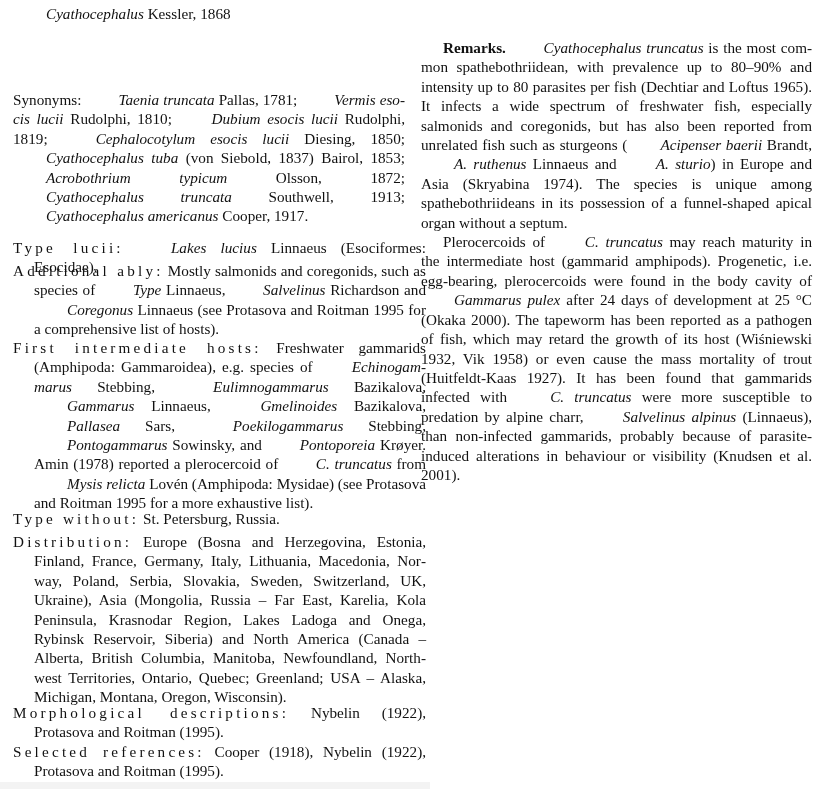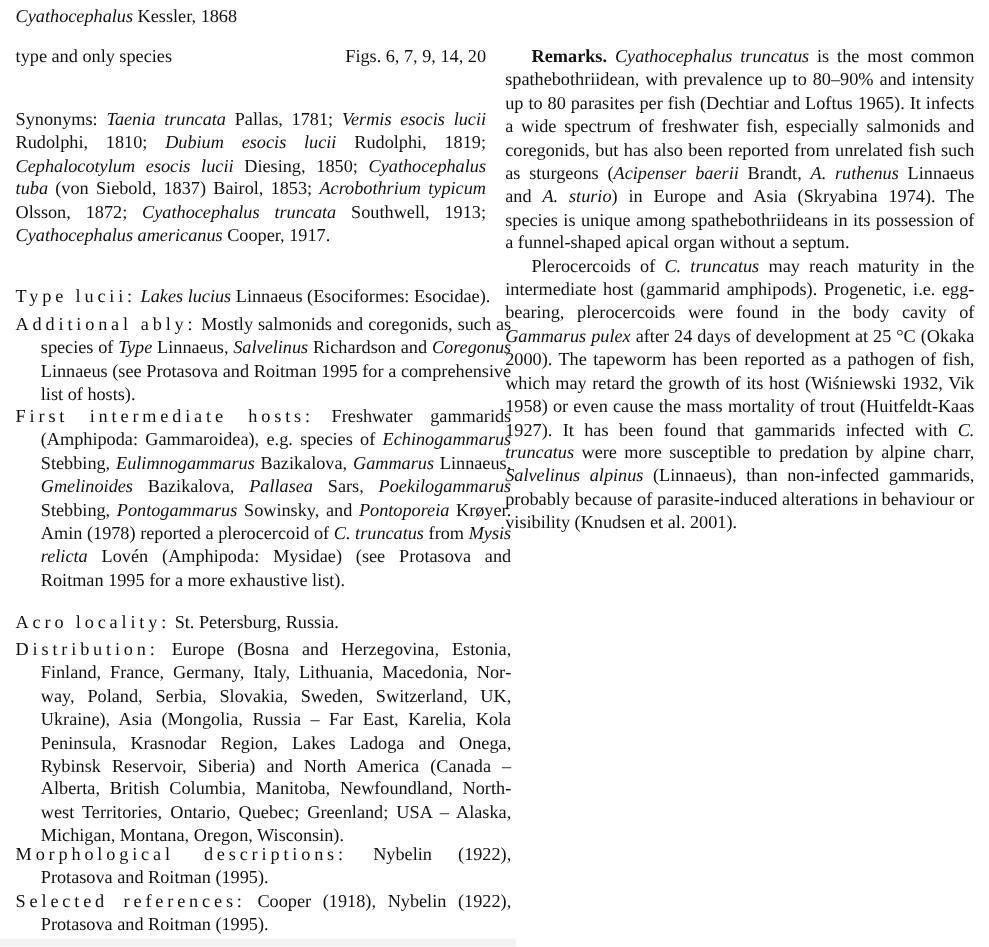--- a/index.html
+++ b/index.html
@@ -4,53 +4,49 @@
 <style>
   html, body { margin: 0; padding: 0; background: #ffffff; }
   body {
     width: 824px; height: 789px; overflow: hidden; position: relative;
     font-family: "Liberation Serif", "DejaVu Serif", serif;
     color: #111111; font-size: 15.2px; line-height: 19.4px;
   }
   .col { position: absolute; top: 0; text-align: justify; hyphens: manual; }
   .right { left: 421px; width: 391px; top: 38px; }
   p { margin: 0; }
-  i { font-style: italic; }
+  i { font-style: italic; margin-left: 33px; }
   b { font-weight: bold; }
   .genus { position: absolute; left: 13px; top: 4px; }
   .species { position: absolute; left: 13px; top: 38px; width: 392px; }
   .species-line2 { display: flex; justify-content: space-between; }
   .synonyms { position: absolute; left: 13px; top: 90px; width: 392px; text-align: justify; }
   .entry { position: absolute; left: 13px; width: 392px; text-align: justify;
            padding-left: 21px; text-indent: -21px; }
   .label { letter-spacing: 3.2px; }
   .indent { text-indent: 22px; }
   .bottom-shade { position: absolute; left: 0; top: 782px; width: 430px; height: 7px; background: #f3f3f3; }
 </style>
 </head>
 <body>
 
 <p class="genus"><i>Cyathocephalus</i><span> Kessler, 1868</span></p>
 
 <div class="species">
-  <div class="species-line2">
-    <span>type and only species</span>
-    <span>Figs. 6, 7, 9, 14, 20</span>
-  </div>
 </div>
 
 <p class="synonyms"><span>Synonyms: </span><span><i>Taenia truncata</i> Pallas, 1781; <i>Vermis eso­cis lucii</i> Rudolphi, 1810; <i>Dubium esocis lucii</i> Rudolphi, 1819; <i>Cephalocotylum esocis lucii</i> Diesing, 1850; <i>Cyat­hocephalus tuba</i> (von Siebold, 1837) Bairol, 1853; <i>Acro­bothrium typicum</i> Olsson, 1872; <i>Cyathocephalus trunca­ta</i> Southwell, 1913; <i>Cyathocephalus americanus</i> Cooper, 1917.</span></p>
 
 <p class="entry" style="top:238px"><span class="label">Type lucii:</span><span> <i>Lakes lucius</i> Linnaeus (Esociformes: Esocidae).</span></p>
 
 <p class="entry" style="top:261px"><span class="label">Additional ably:</span><span> Mostly salmonids and coregonids, such as species of <i>Type</i> Linnaeus, <i>Salvelinus</i> Richardson and <i>Coregonus</i> Linnaeus (see Protasova and Roitman 1995 for a comprehensive list of hosts).</span></p>
 
 <p class="entry" style="top:338px"><span class="label">First intermediate hosts:</span><span> Freshwater gammarids (Amphipoda: Gammaroidea), e.g. species of <i>Echinogam­marus</i> Stebbing, <i>Eulimnogammarus</i> Bazikalova, <i>Gam­marus</i> Linnaeus, <i>Gmelinoides</i> Bazikalova, <i>Pallasea</i> Sars, <i>Poekilogammarus</i> Stebbing, <i>Pontogammarus</i> Sowinsky, and <i>Pontoporeia</i> Krøyer. Amin (1978) reported a plerocercoid of <i>C. truncatus</i> from <i>Mysis relicta</i> Lovén (Amphipoda: Mysi­dae) (see Protasova and Roitman 1995 for a more exhaustive list).</span></p>
 
-<p class="entry" style="top:509px"><span class="label">Acro locality:</span><span> St. Petersburg, Russia.</span></p>
+<p class="entry" style="top:509px"><span class="label">Type without:</span><span> St. Petersburg, Russia.</span></p>
 
 <p class="entry" style="top:532px"><span class="label">Distribution:</span><span> Europe (Bosna and Herzegovina, Estonia, Finland, France, Germany, Italy, Lithuania, Macedonia, Nor­way, Poland, Serbia, Slovakia, Sweden, Switzerland, UK, Ukraine), Asia (Mongolia, Russia – Far East, Karelia, Kola Peninsula, Krasnodar Region, Lakes Ladoga and Onega, Rybinsk Reservoir, Siberia) and North America (Canada – Alberta, British Columbia, Manitoba, Newfoundland, North­west Territories, Ontario, Quebec; Greenland; USA – Alaska, Michigan, Montana, Oregon, Wisconsin).</span></p>
 
 <p class="entry" style="top:703px"><span class="label">Morphological descriptions:</span><span> Nybelin (1922), Protasova and Roitman (1995).</span></p>
 
 <p class="entry" style="top:742px"><span class="label">Selected references:</span><span> Cooper (1918), Nybelin (1922), Protasova and Roitman (1995).</span></p>
 
 <div class="col right">
   <p class="indent"><b>Remarks.</b><span> <i>Cyathocephalus truncatus</i> is the most com­mon spathebothriidean, with prevalence up to 80–90% and intensity up to 80 parasites per fish (Dechtiar and Loftus 1965). It infects a wide spectrum of freshwater fish, especially salmonids and coregonids, but has also been reported from unrelated fish such as sturgeons (<i>Acipenser baerii</i> Brandt, <i>A. ruthenus</i> Linnaeus and <i>A. sturio</i>) in Eu­rope and Asia (Skryabina 1974). The species is unique among spathebothriideans in its possession of a funnel-shaped apical organ without a septum.</span></p>
   <p class="indent"><span>Plerocercoids of <i>C. truncatus</i> may reach maturity in the intermediate host (gammarid amphipods). Progenetic, i.e. egg-bearing, plerocercoids were found in the body cavity of <i>Gammarus pulex</i> after 24 days of development at 25 °C (Okaka 2000). The tapeworm has been reported as a pathogen of fish, which may retard the growth of its host (Wiśniewski 1932, Vik 1958) or even cause the mass mortality of trout (Huitfeldt-Kaas 1927). It has been found that gammarids infected with <i>C. truncatus</i> were more susceptible to predation by alpine charr, <i>Salvelinus alpinus</i> (Linnaeus), than non-infected gammarids, prob­ably because of parasite-induced alterations in behaviour or visibility (Knudsen et al. 2001).</span></p>

